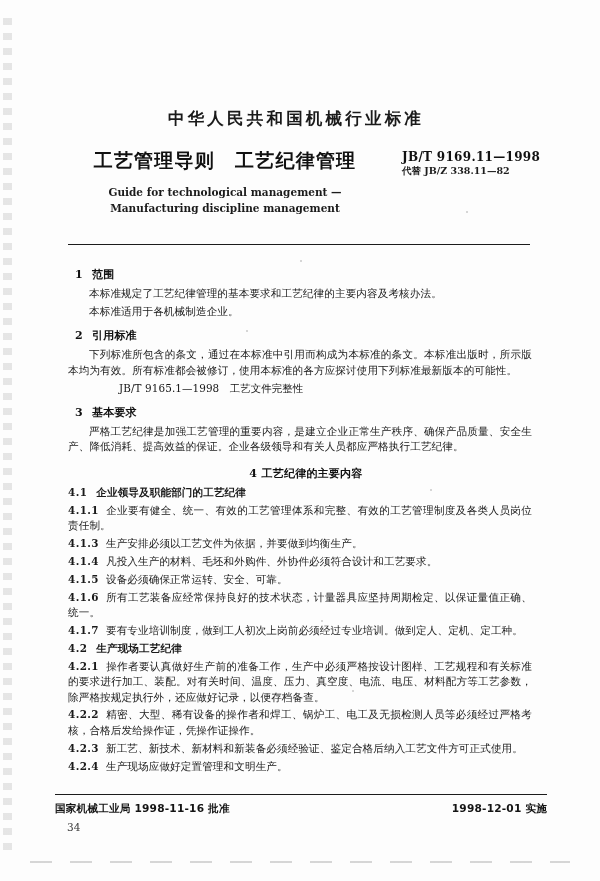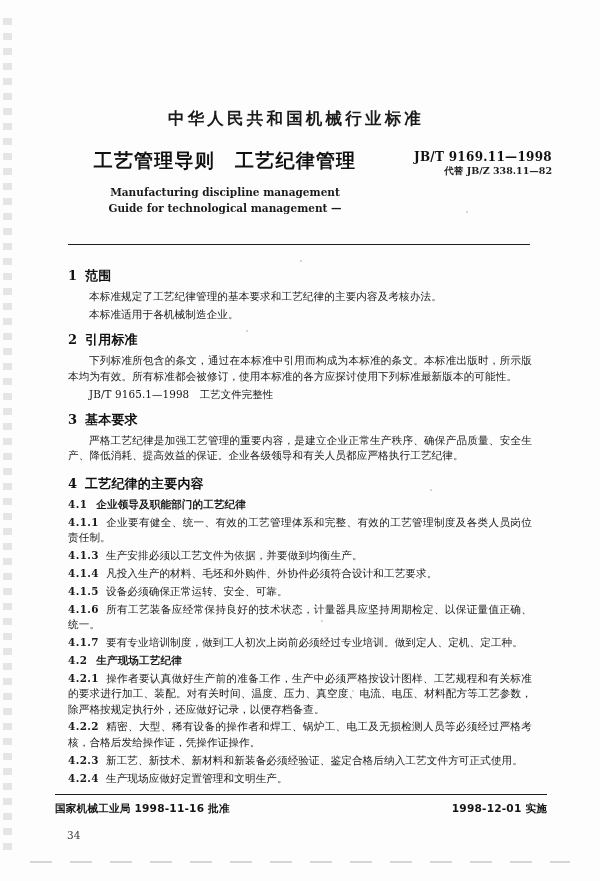--- a/index.html
+++ b/index.html
@@ -99,21 +99,21 @@
     font-family: "DejaVu Serif", "Liberation Serif", serif;
     font-size: 10.5px;
     font-weight: 700;
     line-height: 16px;
     color: #1b1b1b;
   }
   .std-no-block {
     position: absolute;
     right: 48px;
     top: 2px;
-    text-align: right;
+    text-align: left;
     width: 150px;
   }
   .std-no {
     font-family: "DejaVu Serif", "Liberation Serif", serif;
     font-size: 12px;
     font-weight: 700;
     letter-spacing: .3px;
     color: #111;
     white-space: nowrap;
   }
@@ -148,24 +148,24 @@
   }
 
   
   .doc-body {
     position: absolute;
     left: 68px;
     top: 258px;
     width: 464px;
   }
   .sec-head {
-    font-size: 13px;
+    font-size: 11px;
     font-weight: 700;
     color: #111;
-    margin: 9px 0 4px 0;
+    margin: 9px 0 4px 7px;
     letter-spacing: .2px;
   }
   .sec-head .num {
     display: inline-block;
     min-width: 17px;
     font-family: "DejaVu Serif", "Liberation Serif", serif;
   }
   .para {
     font-size: 10.6px;
     line-height: 15.2px;
@@ -195,20 +195,21 @@
   .ref-line {
     font-size: 10.6px;
     line-height: 15.4px;
     text-indent: 21px;
     margin: 3px 0;
     letter-spacing: .1px;
   }
   .ref-line .en {
     font-family: "DejaVu Serif", "Liberation Serif", serif;
     font-size: 10.4px;
+    margin-left: 30px;
   }
 
   
   .doc-footer {
     position: absolute;
     left: 55px;
     top: 802px;
     width: 492px;
     height: 40px;
   }
@@ -223,21 +224,20 @@
   }
   .footer-left { left: 0; }
   .footer-right { right: 0; }
   .page-num {
     position: absolute;
     left: 12px;
     top: 19px;
     font-family: "DejaVu Serif", "Liberation Serif", serif;
     font-size: 10.5px;
     color: #3a3a3a;
-    margin-top: 8px;
   }
 </style>
 </head>
 <body>
 
 <div class="page">
 
   <div class="scan-edge-left"></div>
   <div class="scan-edge-bottom"></div>
   <div class="scan-speck" style="left:300px;top:260px;"></div>
@@ -247,22 +247,22 @@
   <div class="scan-speck" style="left:352px;top:690px;"></div>
   <div class="scan-speck" style="left:466px;top:211px;"></div>
 
   <div class="doc-header">
     <div class="org-line">中华人民共和国机械行业标准</div>
   </div>
 
   <div class="title-row">
     <div class="title-main">工艺管理导则　工艺纪律管理</div>
     <div class="title-en">
+      <div>Guide for technological management —</div>
       <div>Manufacturing discipline management</div>
-      <div>Guide for technological management —</div>
     </div>
 
     <div class="std-no-block">
       <div class="std-no">JB/T 9169.11—1998</div>
       <div class="std-replace">
         <span>代替</span>
         <span class="en">JB/Z 338.11—82</span>
       </div>
     </div>
   </div>
@@ -283,21 +283,21 @@
     <div class="para">下列标准所包含的条文，通过在本标准中引用而构成为本标准的条文。本标准出版时，所示版本均为有效。所有标准都会被修订，使用本标准的各方应探讨使用下列标准最新版本的可能性。</div>
     <div class="ref-line">
       <span class="en">JB/T 9165.1—1998　工艺文件完整性</span>
     </div>
 
     <div class="sec-head">
       <span class="num">3</span><span>基本要求</span>
     </div>
     <div class="para">严格工艺纪律是加强工艺管理的重要内容，是建立企业正常生产秩序、确保产品质量、安全生产、降低消耗、提高效益的保证。企业各级领导和有关人员都应严格执行工艺纪律。</div>
 
-    <div class="sec-head" style="margin-top:11px;">
+    <div class="sec-head" style="margin-top:11px;text-align:center;">
       <span class="num">4</span><span>工艺纪律的主要内容</span>
     </div>
 
     <div class="clause sub-head">
       <span class="cnum">4.1</span><span>企业领导及职能部门的工艺纪律</span>
     </div>
     <div class="clause">
       <span class="cnum">4.1.1</span><span>企业要有健全、统一、有效的工艺管理体系和完整、有效的工艺管理制度及各类人员岗位责任制。</span>
     </div>
     <div class="clause">

